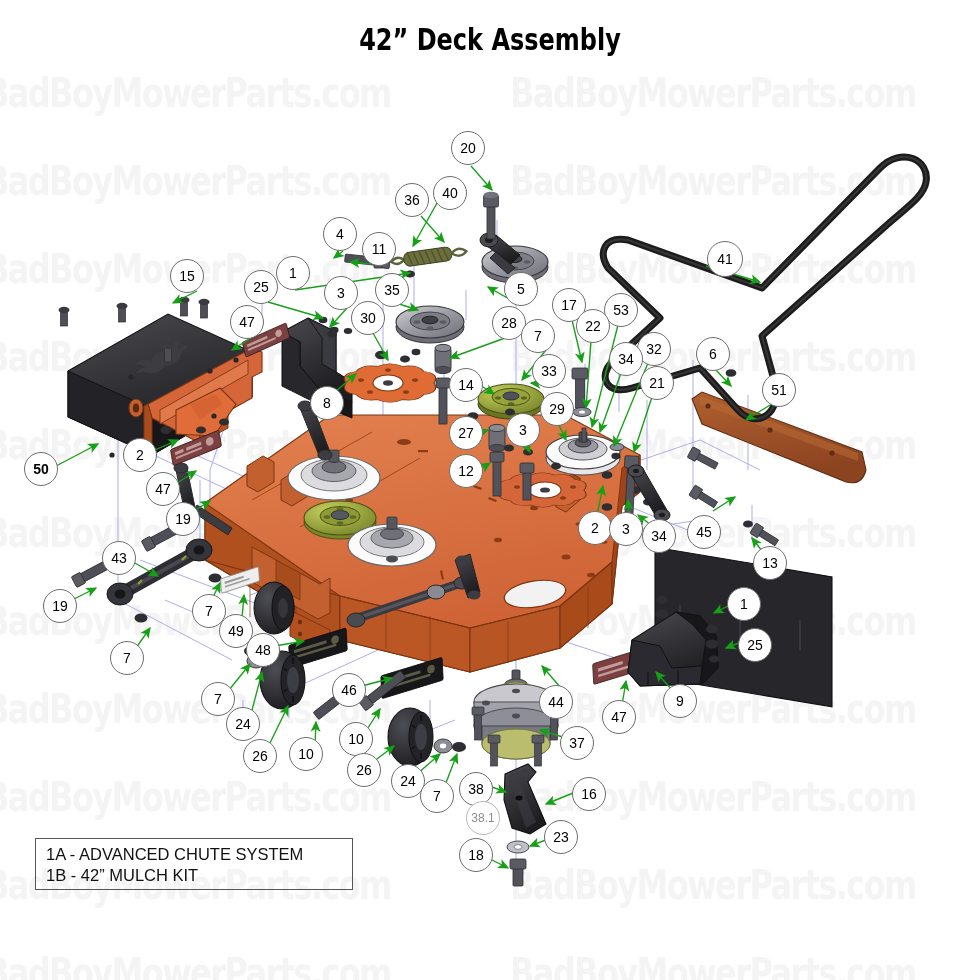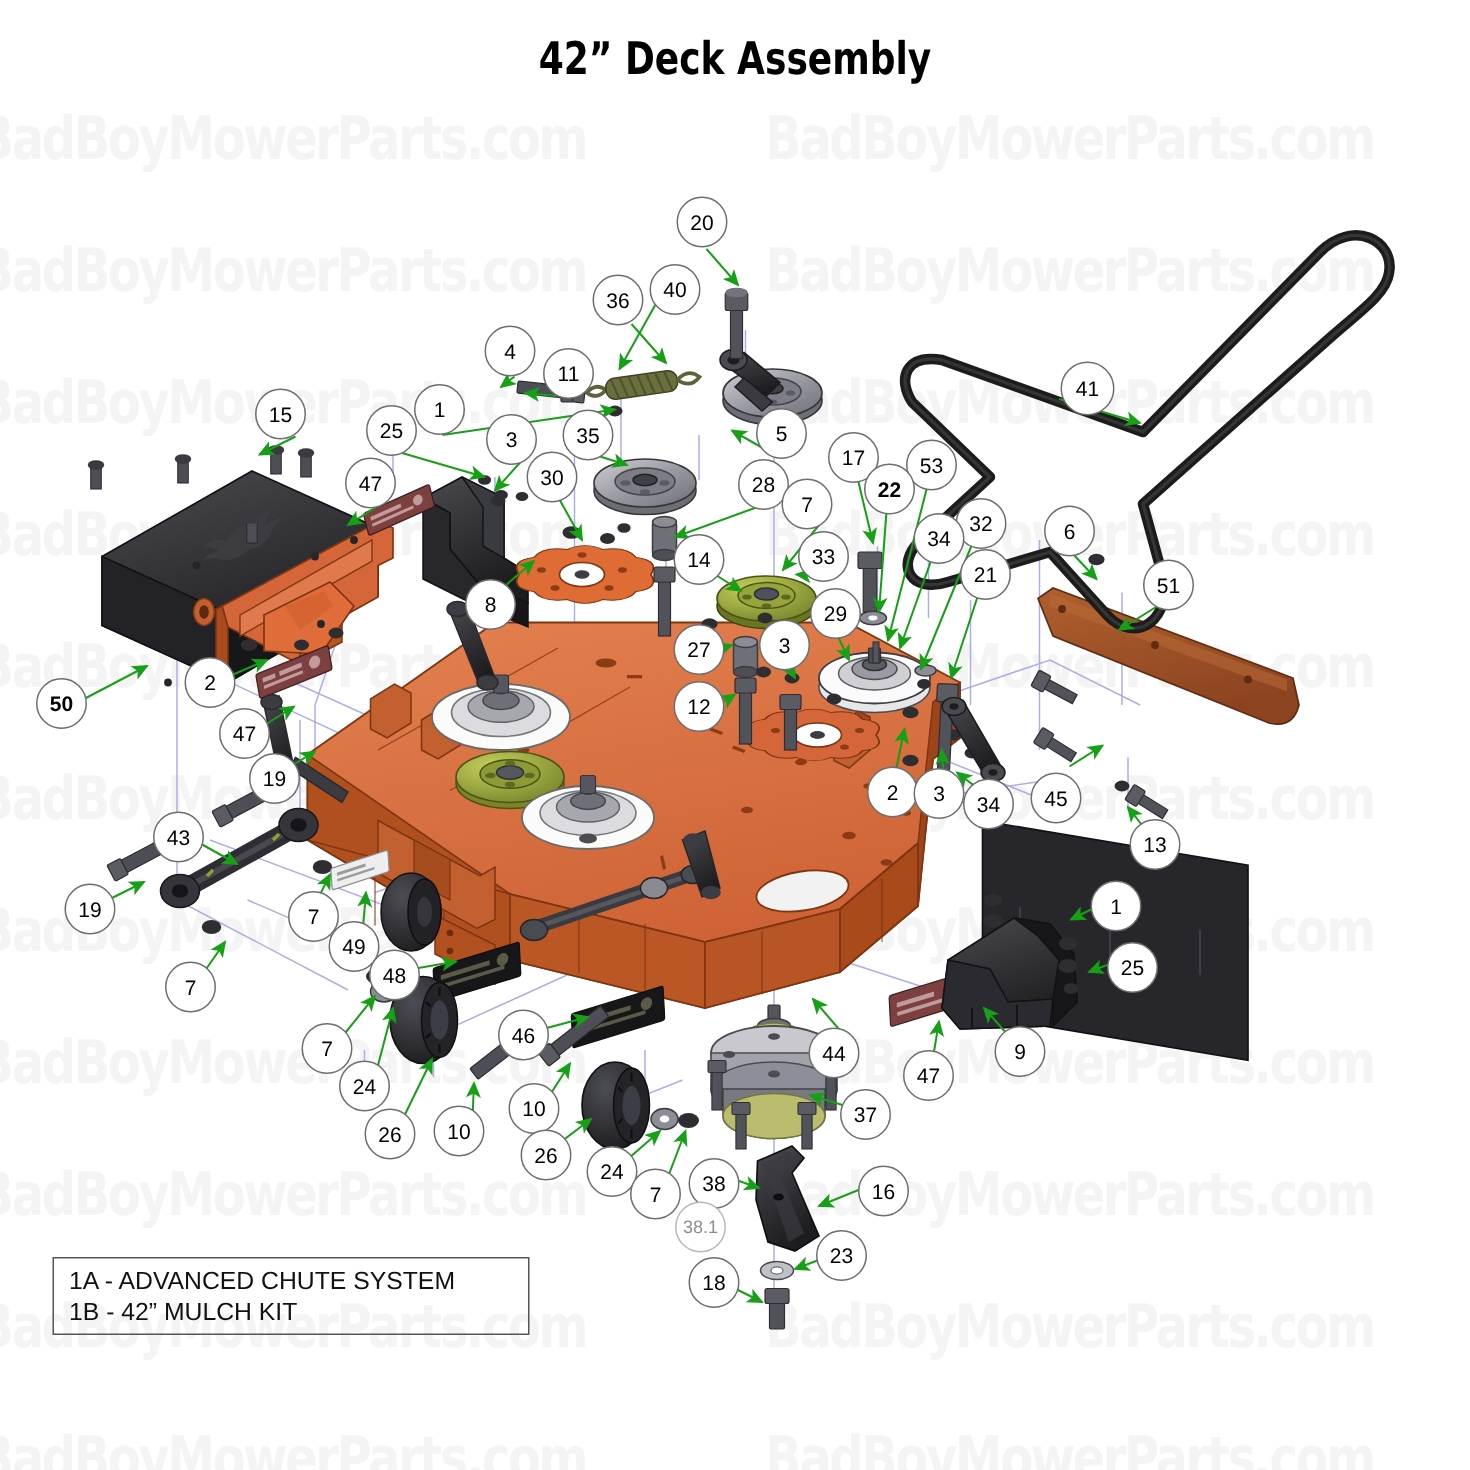--- a/index.html
+++ b/index.html
@@ -859,27 +859,27 @@
       <div class="co" style="left: 276px; top: 256px; width: 34px; height: 34px; font-size: 14px;">1</div>
       <div class="co" style="left: 170px; top: 259px; width: 34px; height: 34px; font-size: 14px;">15</div>
       <div class="co" style="left: 244px; top: 270px; width: 34px; height: 34px; font-size: 14px;">25</div>
       <div class="co" style="left: 504px; top: 272px; width: 34px; height: 34px; font-size: 14px;">5</div>
       <div class="co" style="left: 324px; top: 276px; width: 34px; height: 34px; font-size: 14px;">3</div>
       <div class="co" style="left: 375px; top: 273px; width: 34px; height: 34px; font-size: 14px;">35</div>
       <div class="co" style="left: 230px; top: 305px; width: 34px; height: 34px; font-size: 14px;">47</div>
       <div class="co" style="left: 552px; top: 288px; width: 34px; height: 34px; font-size: 14px;">17</div>
       <div class="co" style="left: 604px; top: 293px; width: 34px; height: 34px; font-size: 14px;">53</div>
       <div class="co" style="left: 351px; top: 301px; width: 34px; height: 34px; font-size: 14px;">30</div>
-      <div class="co" style="left: 576px; top: 309px; width: 34px; height: 34px; font-size: 14px; font-weight: bold;">22</div>
+      <div class="co" style="left: 576px; top: 309px; width: 34px; height: 34px; font-size: 14px;">22</div>
       <div class="co" style="left: 492px; top: 306px; width: 34px; height: 34px; font-size: 14px;">28</div>
       <div class="co" style="left: 521px; top: 319px; width: 34px; height: 34px; font-size: 14px;">7</div>
       <div class="co" style="left: 637px; top: 332px; width: 34px; height: 34px; font-size: 14px;">32</div>
       <div class="co" style="left: 609px; top: 342px; width: 34px; height: 34px; font-size: 14px;">34</div>
       <div class="co" style="left: 696px; top: 337px; width: 34px; height: 34px; font-size: 14px;">6</div>
-      <div class="co" style="left: 449px; top: 356px; width: 34px; height: 34px; font-size: 14px;">14</div>
+      <div class="co" style="left: 449px; top: 368px; width: 34px; height: 34px; font-size: 14px;">14</div>
       <div class="co" style="left: 532px; top: 354px; width: 34px; height: 34px; font-size: 14px;">33</div>
       <div class="co" style="left: 640px; top: 366px; width: 34px; height: 34px; font-size: 14px;">21</div>
       <div class="co" style="left: 762px; top: 373px; width: 34px; height: 34px; font-size: 14px;">51</div>
       <div class="co" style="left: 310px; top: 386px; width: 34px; height: 34px; font-size: 14px;">8</div>
       <div class="co" style="left: 540px; top: 392px; width: 34px; height: 34px; font-size: 14px;">29</div>
       <div class="co" style="left: 449px; top: 416px; width: 34px; height: 34px; font-size: 14px;">27</div>
       <div class="co" style="left: 506px; top: 413px; width: 34px; height: 34px; font-size: 14px;">3</div>
       <div class="co" style="left: 123px; top: 438px; width: 34px; height: 34px; font-size: 14px;">2</div>
       <div class="co" style="left: 24px; top: 452px; width: 34px; height: 34px; font-size: 14px; font-weight: bold;">50</div>
       <div class="co" style="left: 449px; top: 454px; width: 34px; height: 34px; font-size: 14px;">12</div>
@@ -906,21 +906,21 @@
       <div class="co" style="left: 226px; top: 707px; width: 34px; height: 34px; font-size: 14px;">24</div>
       <div class="co" style="left: 289px; top: 737px; width: 34px; height: 34px; font-size: 14px;">10</div>
       <div class="co" style="left: 243px; top: 739px; width: 34px; height: 34px; font-size: 14px;">26</div>
       <div class="co" style="left: 339px; top: 722px; width: 34px; height: 34px; font-size: 14px;">10</div>
       <div class="co" style="left: 560px; top: 726px; width: 34px; height: 34px; font-size: 14px;">37</div>
       <div class="co" style="left: 347px; top: 753px; width: 34px; height: 34px; font-size: 14px;">26</div>
       <div class="co" style="left: 391px; top: 764px; width: 34px; height: 34px; font-size: 14px;">24</div>
       <div class="co" style="left: 420px; top: 779px; width: 34px; height: 34px; font-size: 14px;">7</div>
       <div class="co" style="left: 459px; top: 772px; width: 34px; height: 34px; font-size: 14px;">38</div>
       <div class="co" style="left: 572px; top: 777px; width: 34px; height: 34px; font-size: 14px;">16</div>
-      <div class="co faint" style="left: 450px; top: 801px; width: 34px; height: 34px; font-size: 12px; text-align: right;">38.1</div>
+      <div class="co faint" style="left: 466px; top: 801px; width: 34px; height: 34px; font-size: 12px; text-align: right;">38.1</div>
       <div class="co" style="left: 544px; top: 820px; width: 34px; height: 34px; font-size: 14px;">23</div>
       <div class="co" style="left: 459px; top: 838px; width: 34px; height: 34px; font-size: 14px;">18</div>
     </div>
 
   <div id="legend">
     <div>1A - ADVANCED CHUTE SYSTEM</div>
     <div>1B - 42” MULCH KIT</div>
   </div>
 
 </div>

